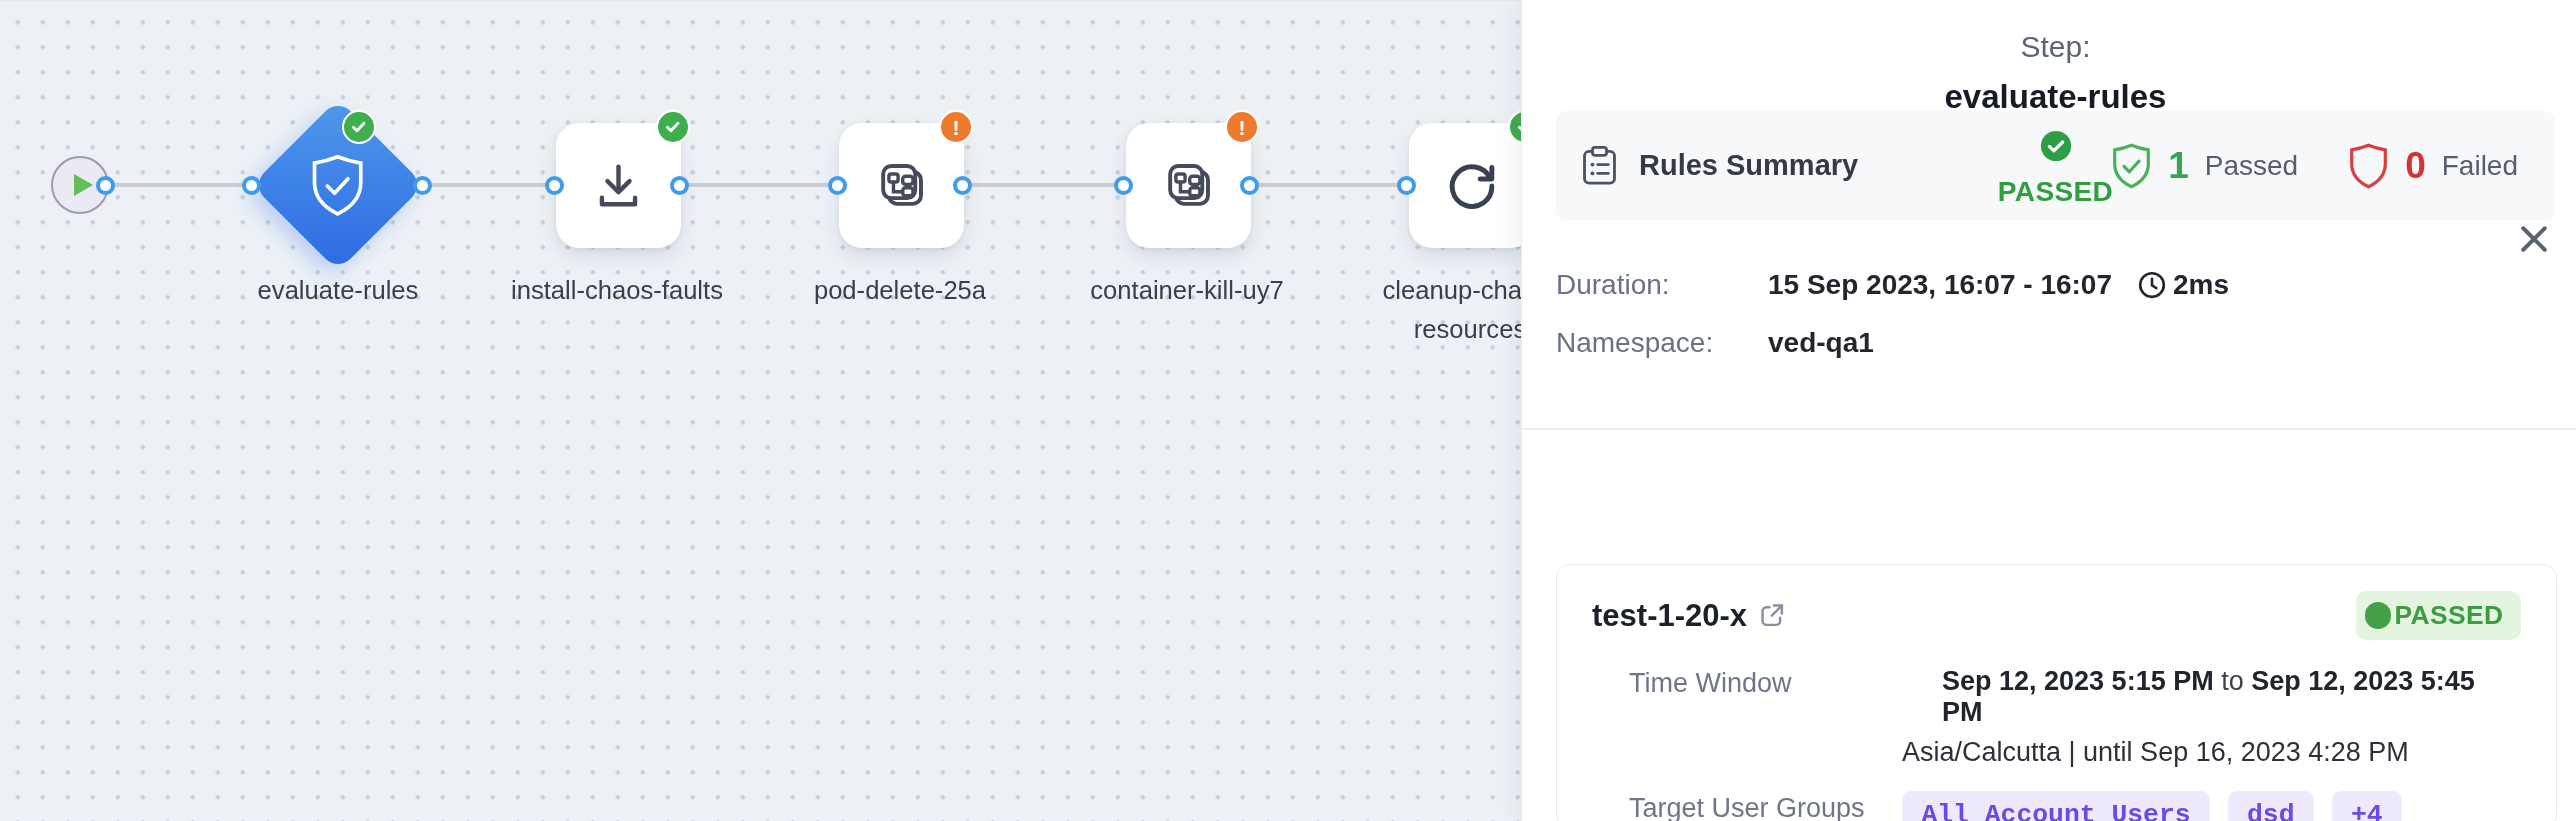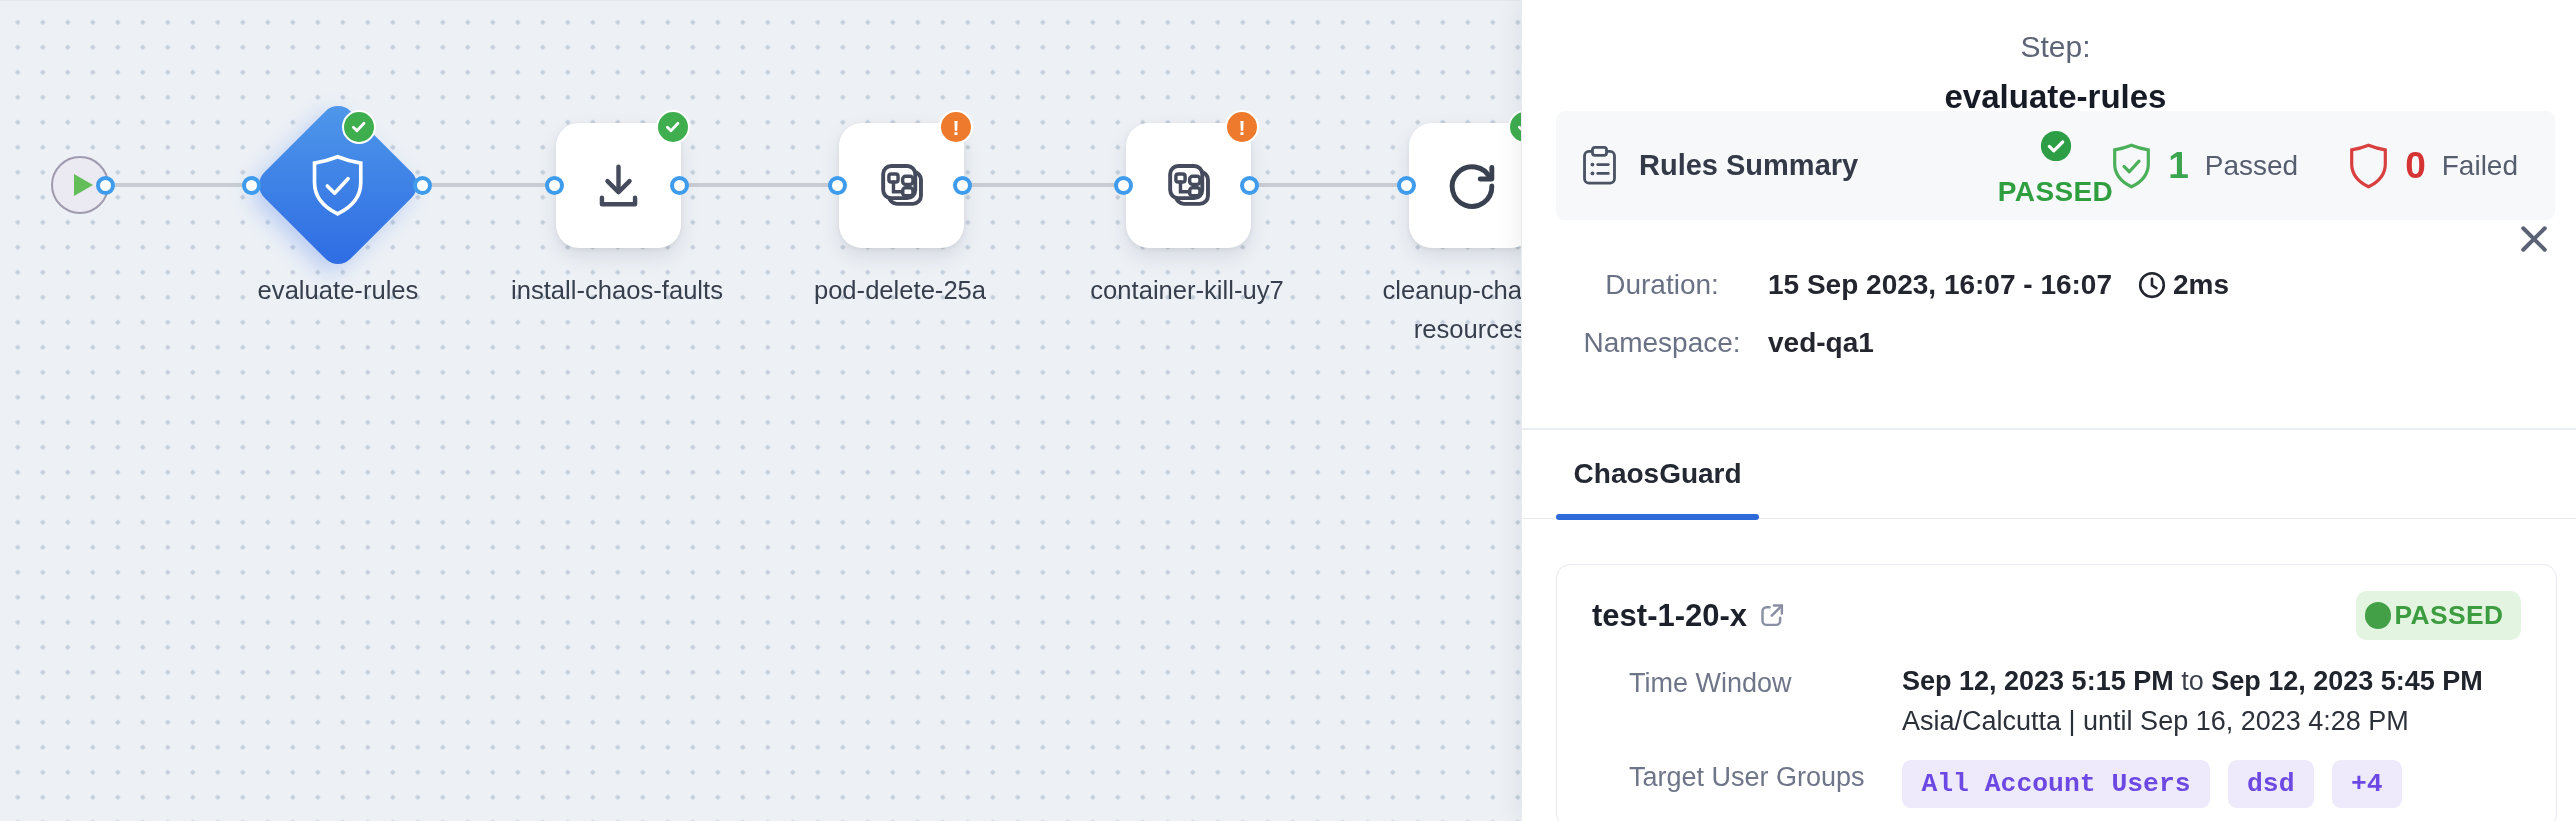--- a/index.html
+++ b/index.html
@@ -66,21 +66,21 @@
   .rules-bar{
     margin-top:39px;height:109px;background:#f7f8fa;border-radius:8.8px;
     display:flex;align-items:center;padding:0 37px 0 25px;box-sizing:border-box;
   }
   .rules-title{font-size:29px;font-weight:700;color:#343a48;margin-left:21px;}
   .rules-right{margin-left:auto;display:flex;align-items:center;gap:16px;}
   .count-pass{font-size:37px;font-weight:700;color:#3aa44e;}
   .count-fail{font-size:37px;font-weight:700;color:#d63434;}
   .count-word{font-size:28px;color:#565e6e;margin-right:34px;}
   .count-word.last{margin-right:0;}
-  .detail-row{display:flex;align-items:center;margin-top:49px;text-align:center;}
+  .detail-row{display:flex;align-items:center;margin-top:49px;}
   .detail-row.second{margin-top:26.4px;}
   .detail-label{width:212px;font-size:28px;color:#6a7185;flex:none;}
   .detail-value{font-size:28px;font-weight:700;color:#23262e;display:flex;align-items:center;gap:26px;}
   .duration-ms{display:flex;align-items:center;gap:7px;font-weight:700;}
   .divider{position:absolute;left:0;right:0;height:1.8px;background:#e9ecf1;}
   .tabs{position:absolute;left:0;right:0;top:430px;height:88px;border-bottom:1.8px solid #e9ecf1;}
   .tab{
     position:absolute;left:34px;top:0;height:88px;display:flex;align-items:center;
     padding:0 17.6px;font-size:28px;font-weight:700;color:#232833;cursor:pointer;
   }
@@ -95,21 +95,21 @@
   .status-pill{
     margin-left:auto;display:flex;align-items:center;background:#e3f5e1;border-radius:10.6px;
     padding:8.8px 17.6px 8.8px 8.8px;
   }
   .status-pill .dot{width:26.4px;height:26.4px;border-radius:50%;background:#43a047;flex:none;}
   .status-pill .txt{font-size:26.4px;font-weight:700;color:#3d9c40;margin-left:3.5px;letter-spacing:0.4px;}
   .card-rows{margin-top:26.4px;margin-left:37px;}
   .card-row{display:flex;}
   .card-row.groups{margin-top:23px;align-items:flex-start;}
   .row-label{width:273px;flex:none;font-size:27px;color:#6f7689;padding-top:1.8px;}
-  .tw-line1{font-size:27px;color:#20242c;}
+  .tw-line1{font-size:27px;color:#20242c;margin-left:40px;}
   .tw-line1 .b{font-weight:700;}
   .tw-line1 .sep{font-weight:400;color:#3a3f4a;}
   .tw-line2{font-size:27px;color:#2b3039;margin-top:8.8px;}
   .pills{display:flex;gap:17.6px;align-items:center;font-family:Liberation Mono, monospace;}
   .group-pill{
     background:#eeeafb;border-radius:8.8px;padding:8.8px 19.4px;font-size:26.4px;font-weight:700;color:#6d49e3;
   }
   svg{display:block;}
 </style>
 </head>
@@ -277,26 +277,20 @@
       </span>
     </div>
     <div class="detail-row second">
       <span class="detail-label">Namespace:</span>
       <span class="detail-value">ved-qa1</span>
     </div>
   </div>
 
   <div class="divider" style="top:428px;"></div>
 
-  <div class="tabs">
-    <div class="tab">
-      <span>ChaosGuard</span>
-      <span class="underline"></span>
-    </div>
-  </div>
 
   <div class="guard-card">
     <div class="card-head">
       <span class="card-title">test-1-20-x</span>
       <span class="ext-link">
         <svg width="26.4" height="26.4" viewBox="0 0 30 30">
             <path d="M12 6H8.5A4.5 4.5 0 0 0 4 10.5v11A4.5 4.5 0 0 0 8.5 26h11a4.5 4.5 0 0 0 4.5-4.5V18" fill="none" stroke="#8a8fa3" stroke-width="2.8" stroke-linecap="round"></path>
             <path d="M17 4h9v9" fill="none" stroke="#8a8fa3" stroke-width="2.8" stroke-linecap="round" stroke-linejoin="round"></path>
             <path d="M26 4L14.5 15.5" stroke="#8a8fa3" stroke-width="2.8" stroke-linecap="round"></path>
           </svg>

